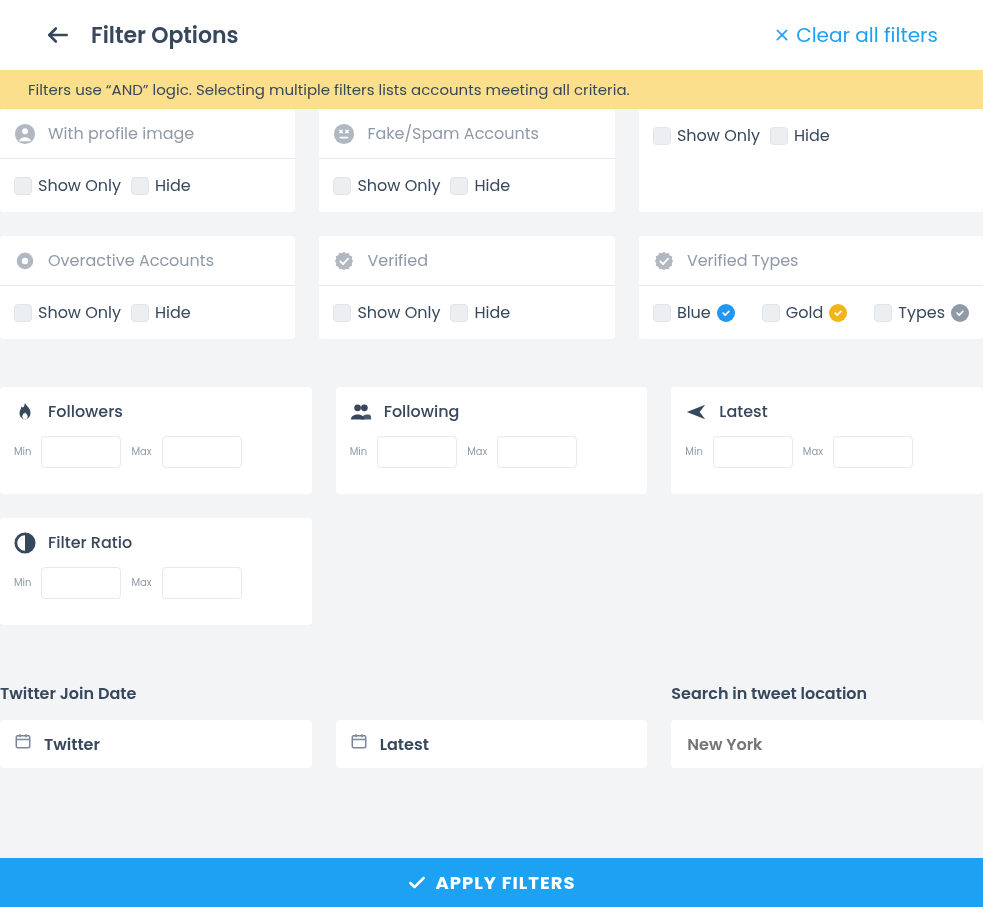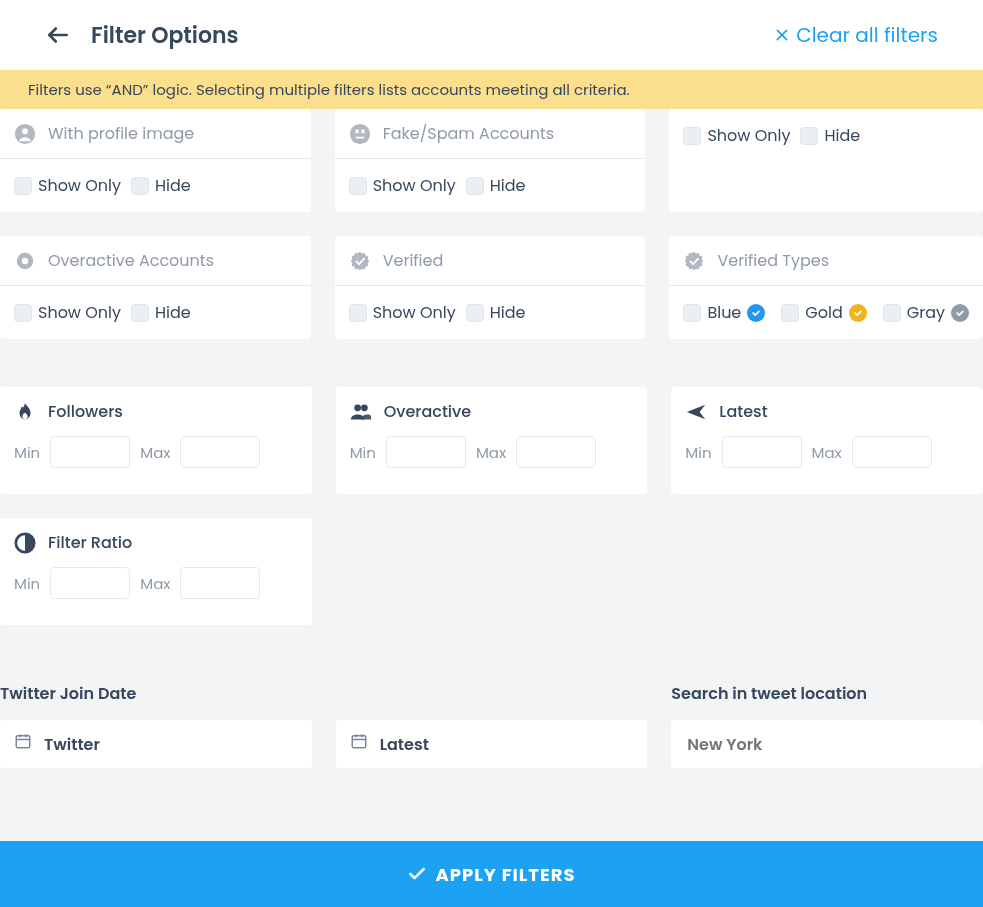--- a/index.html
+++ b/index.html
@@ -37,32 +37,32 @@
   .card-head .label{color:var(--text-muted);font-size:16px;}
   .card-body{padding:14px;display:flex;align-items:center;gap:10px;min-height:30px;}
   .range-card .card-head{border-bottom:none;}
   .range-card .card-head .label{color:var(--text-dark);font-weight:500;}
   .checkbox{width:18px;height:18px;border-radius:4px;background:#eceff2;border:1px solid #e1e5ea;display:inline-block;flex-shrink:0;}
   .check-item{display:flex;align-items:center;gap:6px;}
   .check-item .txt{color:var(--text-dark);font-size:16px;}
   .badge{width:18px;height:18px;border-radius:50%;display:inline-flex;align-items:center;justify-content:center;flex-shrink:0;}
   .badge svg{width:10px;height:10px;}
   .range-row{display:flex;align-items:center;gap:10px;padding:0 14px 26px 14px;}
-  .range-lbl{color:var(--text-muted);font-size:15px;}
+  .range-lbl{color:var(--text-muted);font-size:10px;}
   .range-input{width:80px;height:32px;border:1px solid var(--border);border-radius:4px;background:#fff;}
   
   .section-row{display:grid;grid-template-columns:repeat(3,1fr);gap:24px;margin-top:56px;}
   .section-title{font-weight:600;color:var(--text-dark);font-size:16px;}
   .date-card{background:var(--card);border-radius:4px;height:48px;display:flex;align-items:center;padding:0 14px;margin-top:14px;}
   .date-card .icon{margin-right:12px;}
   .date-card .txt{font-weight:600;color:var(--text-dark);font-size:16px;}
   .loc-input{background:var(--card);border-radius:4px;height:48px;display:flex;padding:0 14px;margin-top:14px;}
   .loc-input input{border:none;outline:none;width:100%;font-size:16px;font-weight:600;color:var(--text-muted);background:transparent;}
   
-  .apply-bar{position:absolute;left:0;right:0;bottom:0;height:66px;background:var(--accent);display:flex;align-items:center;justify-content:center;cursor:pointer;}
+  .apply-bar{position:absolute;left:0;right:0;bottom:0;height:49px;background:var(--accent);display:flex;align-items:center;justify-content:center;cursor:pointer;}
   .apply-bar .txt{color:#fff;font-size:18px;font-weight:700;letter-spacing:1px;margin-left:8px;}
 </style>
 </head>
 <body>
 
 <div class="page">
 
   <div class="topbar">
     <div class="back-btn">
       <svg width="26" height="26" viewBox="0 0 24 24" fill="none" stroke="#37475c" stroke-width="2.4" stroke-linecap="round" stroke-linejoin="round">
@@ -198,42 +198,42 @@
       <div class="card">
         <div class="card-head">
           <span class="icon">
             <svg width="22" height="22" viewBox="0 0 24 24" fill="#b1b8c2">
                 <path d="M12 2l2.3 1.8 2.9-.5 1 2.8 2.8 1-.5 2.9L22 12l-1.5 2.3.5 2.9-2.8 1-1 2.8-2.9-.5L12 22l-2.3-1.5-2.9.5-1-2.8-2.8-1 .5-2.9L2 12l1.5-2.3-.5-2.9 2.8-1 1-2.8 2.9.5z"></path>
                 <polyline points="8 12.5 11 15.5 16.5 9.5" fill="none" stroke="#fff" stroke-width="2" stroke-linecap="round" stroke-linejoin="round"></polyline>
               </svg>
           </span>
           <span class="label">Verified Types</span>
         </div>
-        <div class="card-body" style="gap:16px;">
+        <div class="card-body" style="gap:27px;">
           <div class="check-item">
             <span class="checkbox"></span>
             <span class="txt">Blue</span>
             <span class="badge" style="background:#2196f3;">
               <svg viewBox="0 0 24 24" fill="none" stroke="#fff" stroke-width="4" stroke-linecap="round" stroke-linejoin="round">
                   <polyline points="5 12 10 17 19 8"></polyline>
                 </svg>
             </span>
           </div>
           <div class="check-item">
             <span class="checkbox"></span>
             <span class="txt">Gold</span>
             <span class="badge" style="background:#f1b51b;">
               <svg viewBox="0 0 24 24" fill="none" stroke="#fff" stroke-width="4" stroke-linecap="round" stroke-linejoin="round">
                   <polyline points="5 12 10 17 19 8"></polyline>
                 </svg>
             </span>
           </div>
           <div class="check-item">
             <span class="checkbox"></span>
-            <span class="txt">Gray</span>
+            <span class="txt">Types</span>
             <span class="badge" style="background:#8f9aa8;">
               <svg viewBox="0 0 24 24" fill="none" stroke="#fff" stroke-width="4" stroke-linecap="round" stroke-linejoin="round">
                   <polyline points="5 12 10 17 19 8"></polyline>
                 </svg>
             </span>
           </div>
         </div>
       </div>
     </div>
 
@@ -260,21 +260,21 @@
       <div class="card range-card">
         <div class="card-head">
           <span class="icon">
             <svg width="24" height="22" viewBox="0 0 26 22" fill="#37475c">
                 <circle cx="9" cy="6" r="4"></circle>
                 <circle cx="17" cy="6" r="4"></circle>
                 <path d="M1 20c0-4 4-6 8-6s8 2 8 6z"></path>
                 <path d="M13 20c0-4 4-6 8-6s4 2 4 6z" opacity="0.9"></path>
               </svg>
           </span>
-          <span class="label">Overactive</span>
+          <span class="label">Following</span>
         </div>
         <div class="range-row">
           <span class="range-lbl">Min</span>
           <input class="range-input" style="">
           <span class="range-lbl">Max</span>
           <input class="range-input" style="">
         </div>
       </div>
 
       <div class="card range-card">

